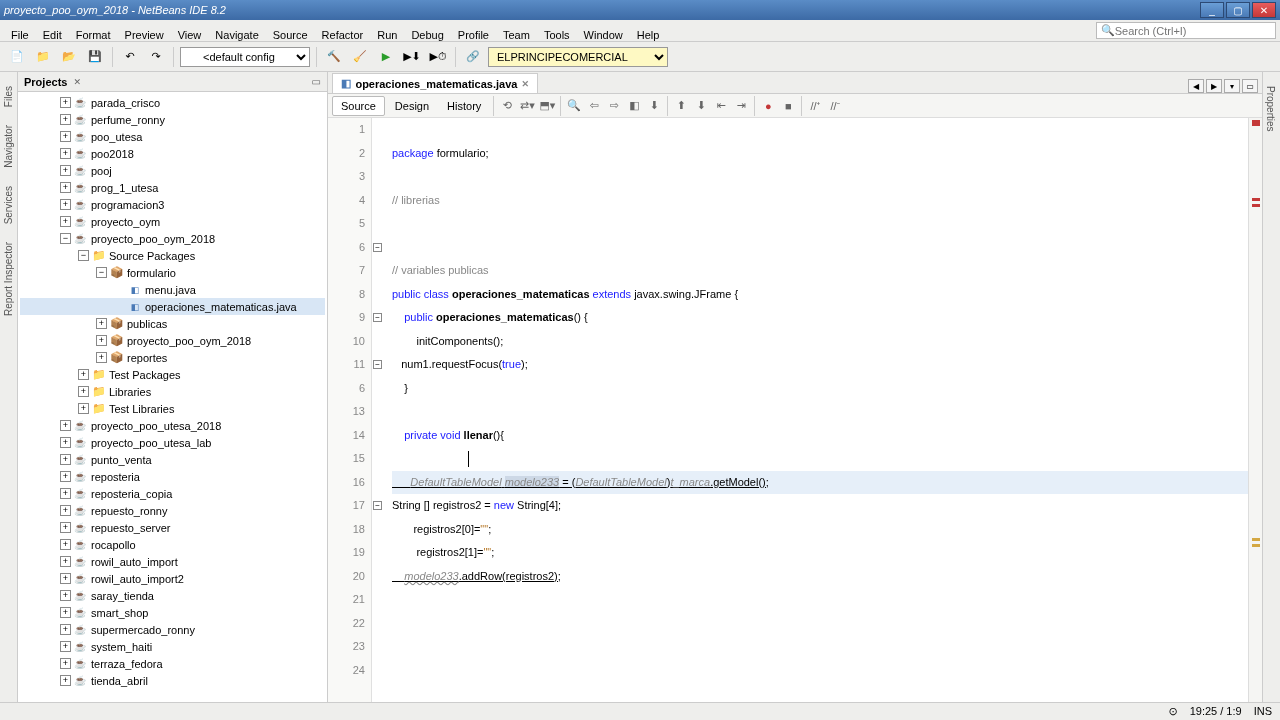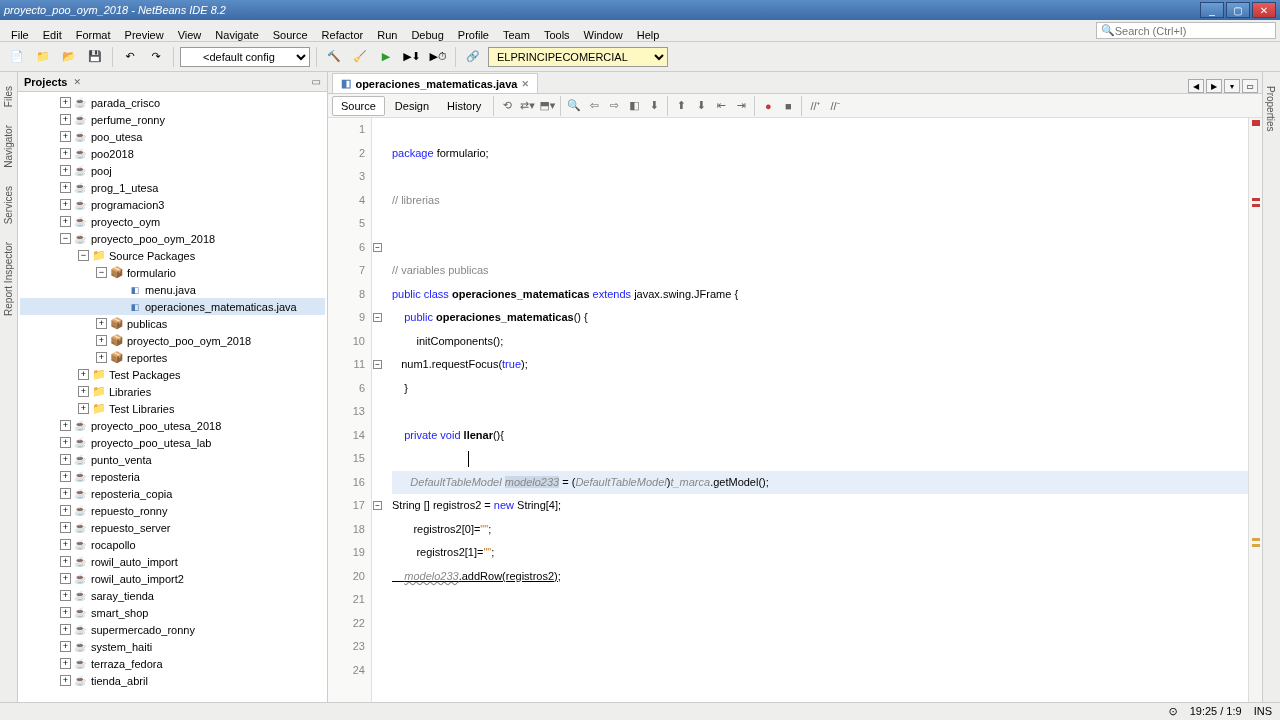--- a/index.html
+++ b/index.html
@@ -400,21 +400,21 @@
           <div class="code-line"></div>
           <div class="code-line"><span class="cm">// variables publicas</span></div>
           <div class="code-line"><span class="kw">public</span> <span class="kw">class</span> <span class="cls">operaciones_matematicas</span> <span class="kw">extends</span> javax.swing.JFrame {</div>
           <div class="code-line">    <span class="kw">public</span> <span class="fn">operaciones_matematicas</span>() {</div>
           <div class="code-line">        initComponents();</div>
           <div class="code-line">   num1.requestFocus(<span class="kw">true</span>);</div>
           <div class="code-line">    }</div>
           <div class="code-line"></div>
           <div class="code-line">    <span class="kw">private</span> <span class="kw">void</span> <span class="fn">llenar</span>(){</div>
           <div class="code-line">                         <span class="cursor-caret"></span></div>
-          <div class="code-line hl" style="position: relative;">      <span class="ital">DefaultTableModel</span> <span class="var-sel ital">modelo233</span> = (<span class="ital">DefaultTableModel</span>)<span class="ital">t_marca</span>.getModel();</div>
+          <div class="code-line hl" style="position: relative; text-decoration: underline;">      <span class="ital">DefaultTableModel</span> <span class="var-sel ital">modelo233</span> = (<span class="ital">DefaultTableModel</span>)<span class="ital">t_marca</span>.getModel();</div>
           <div class="code-line">String [] registros2 = <span class="kw">new</span> String[<span>4</span>];</div>
           <div class="code-line">       registros2[<span>0</span>]=<span class="str">""</span>;</div>
           <div class="code-line">        registros2[<span>1</span>]=<span class="str">""</span>;</div>
           <div class="code-line" style="position: relative; text-decoration: underline;">    <span class="err ital">modelo233</span>.addRow(registros2);</div>
         </div>
       <div class="err-strip">
         <div class="err-mark" style="top:2px;background:#c43838;height:6px"></div>
         <div class="err-mark" style="top:80px;background:#c43838"></div>
         <div class="err-mark" style="top:86px;background:#c43838"></div>
         <div class="err-mark" style="top:420px;background:#d4a843"></div>

